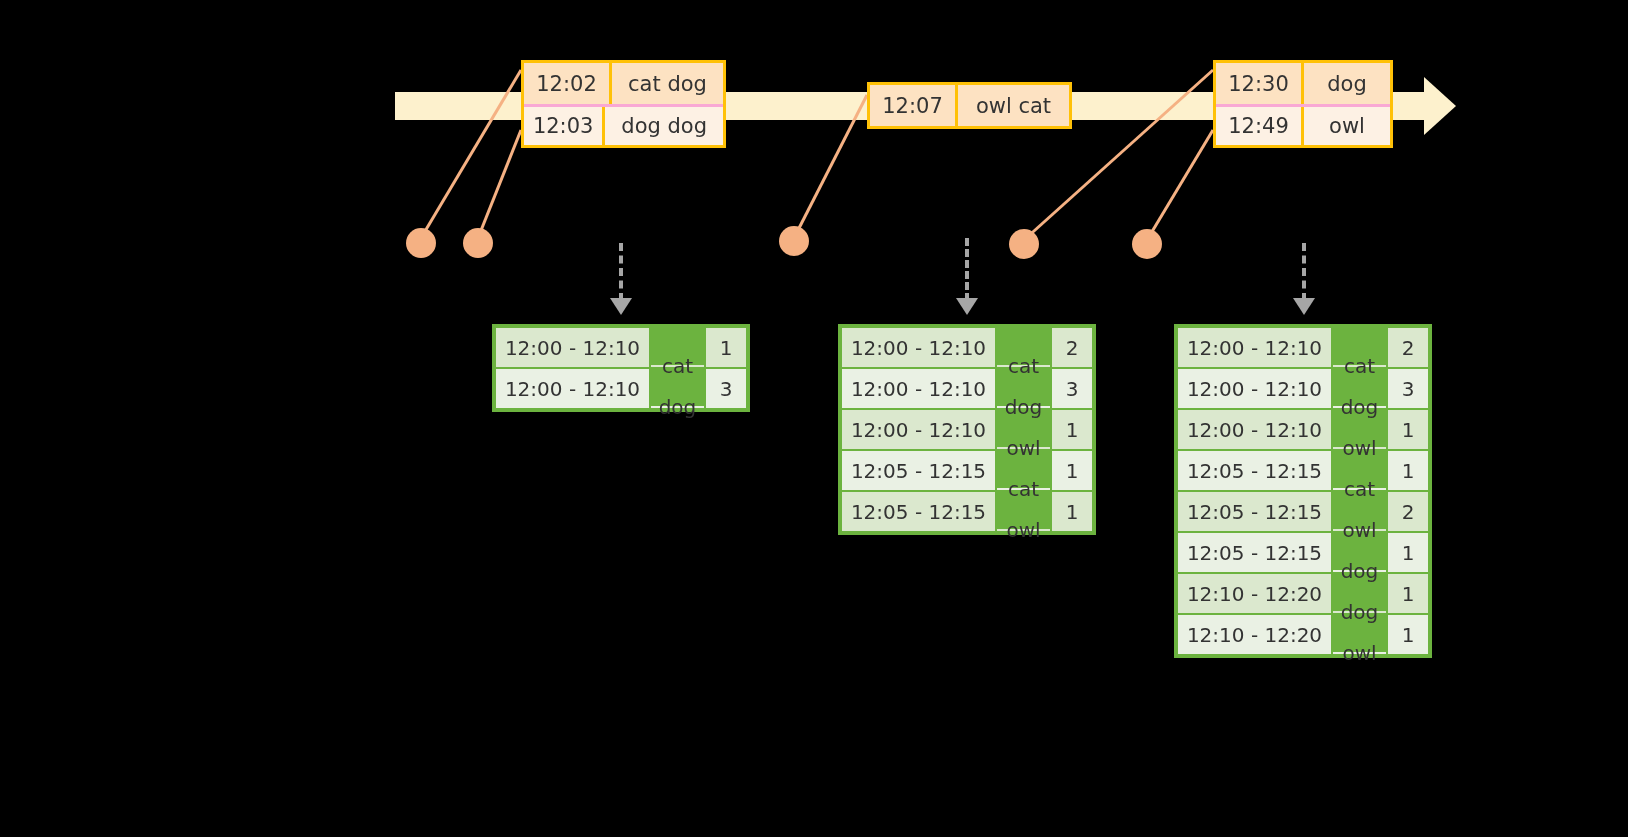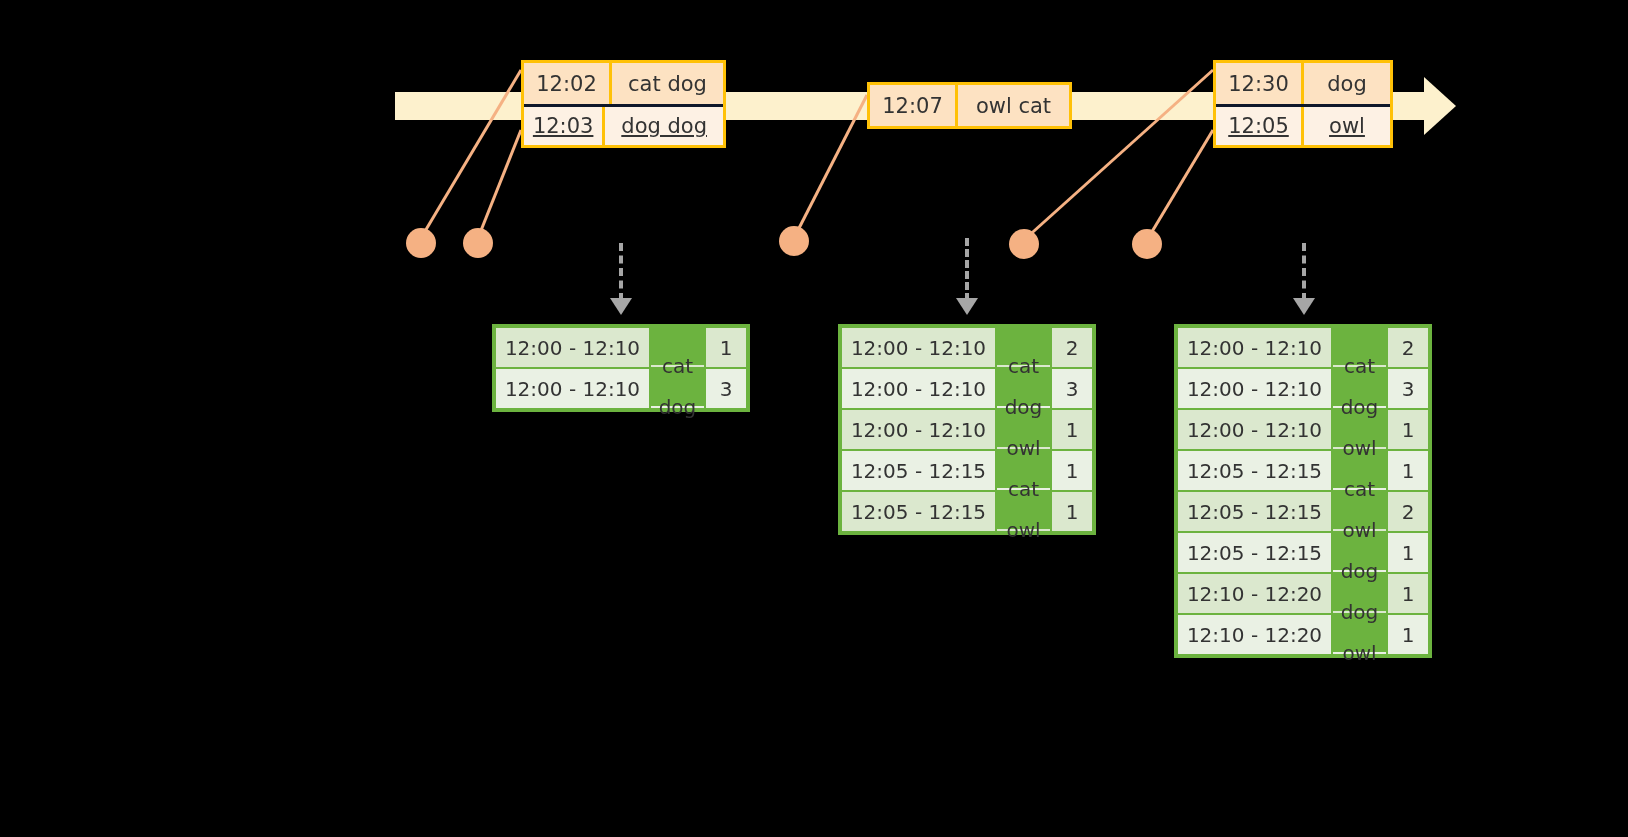--- a/index.html
+++ b/index.html
@@ -24,21 +24,21 @@
 
   
   .ev{
     position:absolute;
     border:3px solid #ffc107;
     box-sizing:border-box;
     display:flex;flex-direction:column;
     background:#15803d;
   }
   .ev-row{display:flex;height:41px;box-sizing:border-box;}
-  .ev-row + .ev-row{border-top:3px solid #0f172a;text-decoration:underline;}
+  .ev-row + .ev-row{border-top:3px solid #f9a8d4;}
   .ev-row.odd  .ev-time,.ev-row.odd  .ev-txt{background:#fde2c2;}
   .ev-row.even .ev-time,.ev-row.even .ev-txt{background:#fdf1e4;}
   .ev-time{
     width:88px;display:flex;align-items:center;justify-content:center;
     font-size:21px;border-right:3px solid #ffc107;box-sizing:border-box;
   }
   .ev-txt{
     flex:1;display:flex;align-items:center;justify-content:center;
     font-size:21px;box-sizing:border-box;padding:0 16px;white-space:nowrap;
   }
@@ -128,21 +128,21 @@
         <div class="ev-time">12:07</div>
         <div class="ev-txt">owl cat</div>
       </div>
     </div>
   <div class="ev" id="ev3">
       <div class="ev-row odd">
         <div class="ev-time">12:30</div>
         <div class="ev-txt">dog</div>
       </div>
       <div class="ev-row even">
-        <div class="ev-time">12:05</div>
+        <div class="ev-time">12:49</div>
         <div class="ev-txt">owl</div>
       </div>
     </div>
 
   <div class="tbl" id="tbl1">
       <div class="trow odd">
         <div class="tc tc-win">12:00 - 12:10</div>
         <div class="tc tc-word">cat</div>
         <div class="tc tc-cnt">1</div>
       </div>

